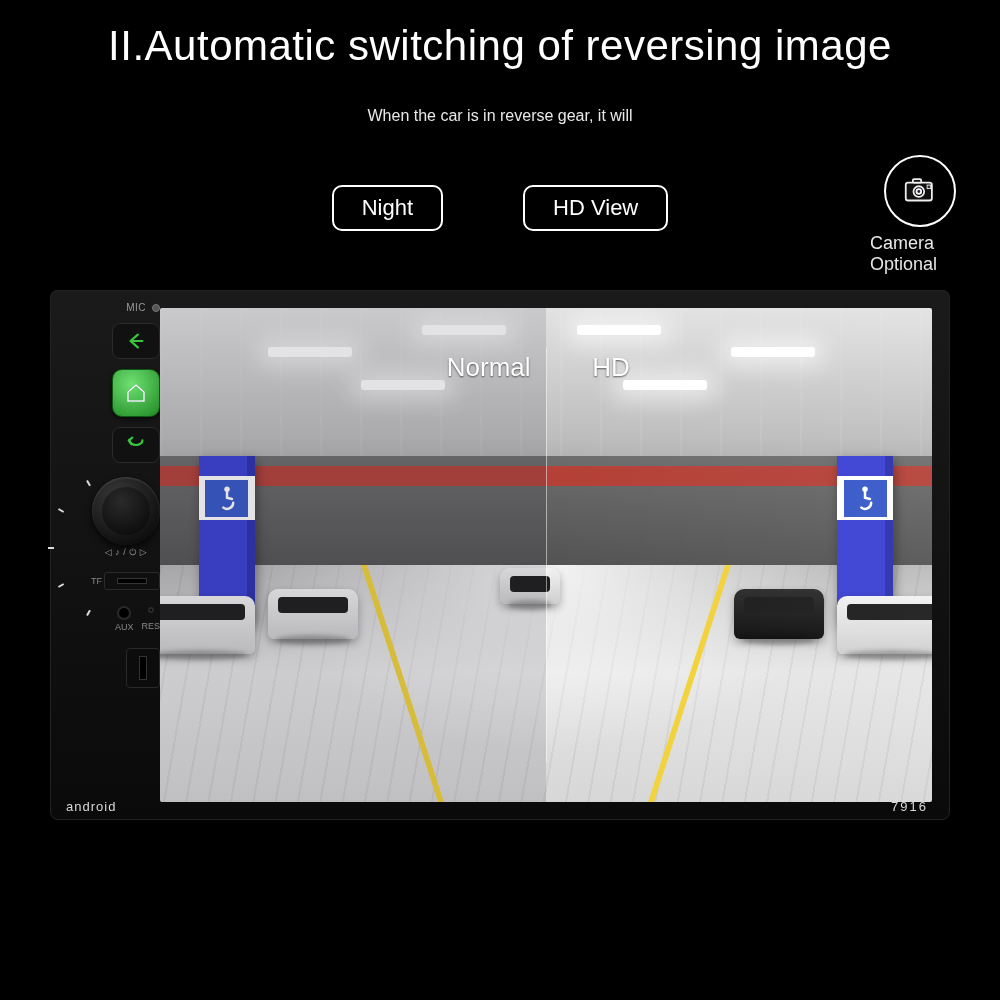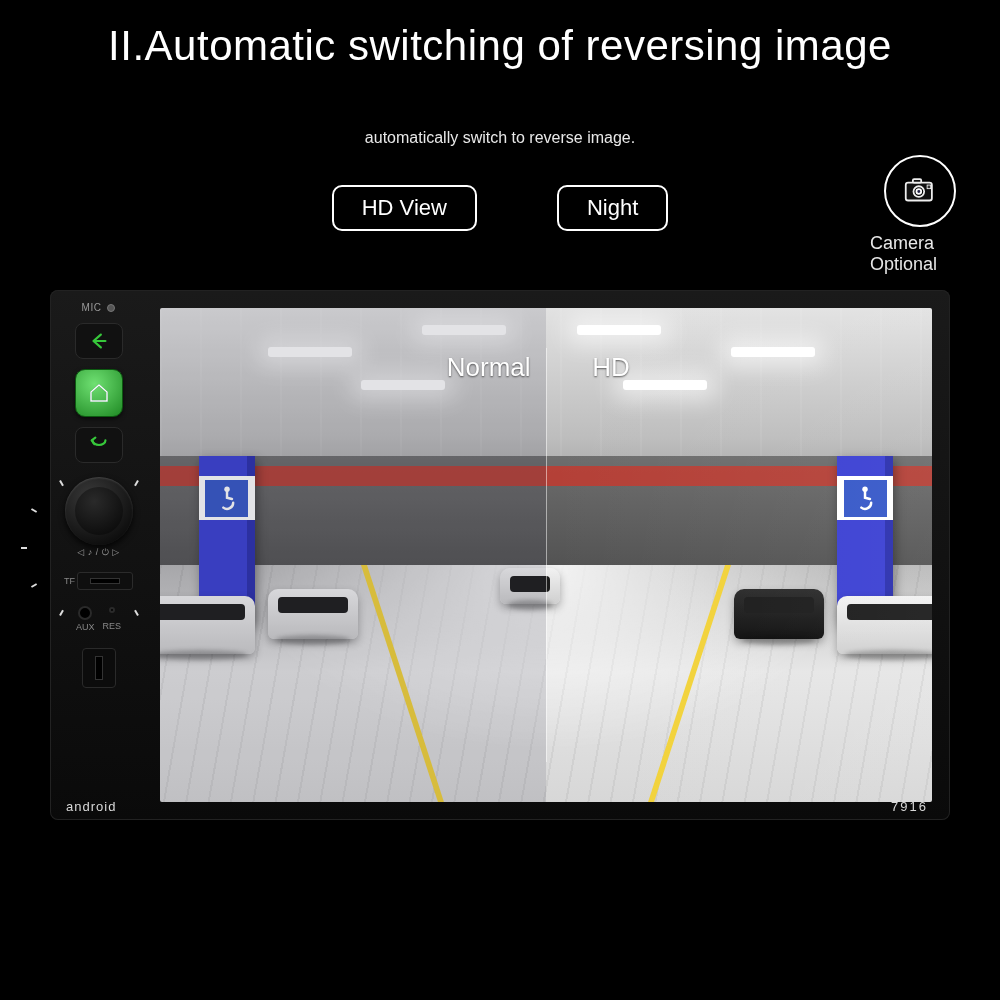--- a/index.html
+++ b/index.html
@@ -12,21 +12,21 @@
   .badge-row { position: absolute; top: 185px; left: 0; width: 100%; display: flex; justify-content: center; gap: 80px; align-items: center; }
   .badge { border: 2px solid #fff; border-radius: 10px; padding: 8px 28px; font-size: 22px; font-weight: 300; white-space: nowrap; display: flex; align-items: baseline; }
   .deg { font-size: 14px; margin: 0 2px; align-self: flex-start; position: relative; top: 2px; }
   .camera-opt { position: absolute; top: 155px; right: 30px; display: flex; flex-direction: column; align-items: center; width: 100px; }
   .camera-circle { width: 72px; height: 72px; border-radius: 50%; border: 2px solid #fff; display: flex; align-items: center; justify-content: center; }
   .camera-circle svg { width: 38px; height: 38px; }
   .camera-caption { margin-top: 6px; font-size: 18px; font-weight: 300; color: #e8e8e8; }
 
   
   .device { position: absolute; top: 290px; left: 50px; width: 900px; height: 530px; background: linear-gradient(180deg,#1a1a1a,#0a0a0a); border-radius: 8px; box-shadow: 0 8px 30px rgba(0,0,0,.8), inset 0 0 0 1px #222; display: flex; }
-  .left-panel { width: 110px; height: 100%; display: flex; flex-direction: column; align-items: center; padding: 10px 13px 12px 0; gap: 10px; }
+  .left-panel { width: 110px; height: 100%; display: flex; flex-direction: column; align-items: flex-end; padding: 10px 0 12px 0; gap: 10px; }
   .mic-label { font-size: 10px; color: #9a9a9a; letter-spacing: .5px; }
   .mic-dot { width: 8px; height: 8px; background: #555; border-radius: 50%; border:1px solid #777; }
   .soft-btn { width: 48px; height: 36px; background: #111; border-radius: 8px; display: flex; align-items: center; justify-content: center; border: 1px solid #2a2a2a; }
   .soft-btn.home { width: 48px; height: 48px; border-radius: 10px; background: radial-gradient(circle at 40% 30%, #6fe072, #1f8a24); border: 1px solid #0c5a10; box-shadow: 0 2px 4px rgba(0,0,0,.6); }
   .soft-btn svg { width: 22px; height: 22px; }
   .soft-btn.home svg { width: 24px; height: 24px; }
 
   .knob-wrap { margin-top: 4px; display:flex; flex-direction:column; align-items:center; }
   .knob { width: 68px; height: 68px; border-radius: 50%; background: radial-gradient(circle at 38% 30%, #3a3a3a, #000); box-shadow: 0 3px 6px rgba(0,0,0,.8), inset 0 1px 2px rgba(255,255,255,.15); position: relative; }
   .knob::after{ content:""; position:absolute; inset:10px; border-radius:50%; background: radial-gradient(circle at 40% 30%, #2a2a2a, #050505);}
@@ -96,27 +96,26 @@
   
   .tick{position:absolute;left:50%;top:50%;width:2px;height:6px;background:#ddd;transform-origin:center 40px;}
 </style>
 </head>
 <body>
 
 <div class="page">
 
   <div class="title">II.Automatic switching of reversing image</div>
   <div class="subtitle">
-    <br>
-    <span>automatically switch to reverse image.</span>
+    <span>When the car is in reverse gear, it will</span><br>
   </div>
 
   <div class="badge-row">
+    <div class="badge">Night</div>
     <div class="badge">HD View</div>
-    <div class="badge">Night</div>
   </div>
 
   <div class="camera-opt">
     <div class="camera-circle">
       <svg viewBox="0 0 64 64" fill="none" stroke="#fff" stroke-width="3">
         <rect x="8" y="18" width="44" height="30" rx="4" fill="#111" stroke="#eee"></rect>
         <circle cx="30" cy="33" r="9" fill="#000" stroke="#eee"></circle>
         <circle cx="30" cy="33" r="4" fill="#224"></circle>
         <rect x="44" y="22" width="6" height="6" fill="#333" stroke="#eee" stroke-width="1.5"></rect>
         <rect x="20" y="12" width="14" height="6" rx="2" fill="#111" stroke="#eee"></rect>

